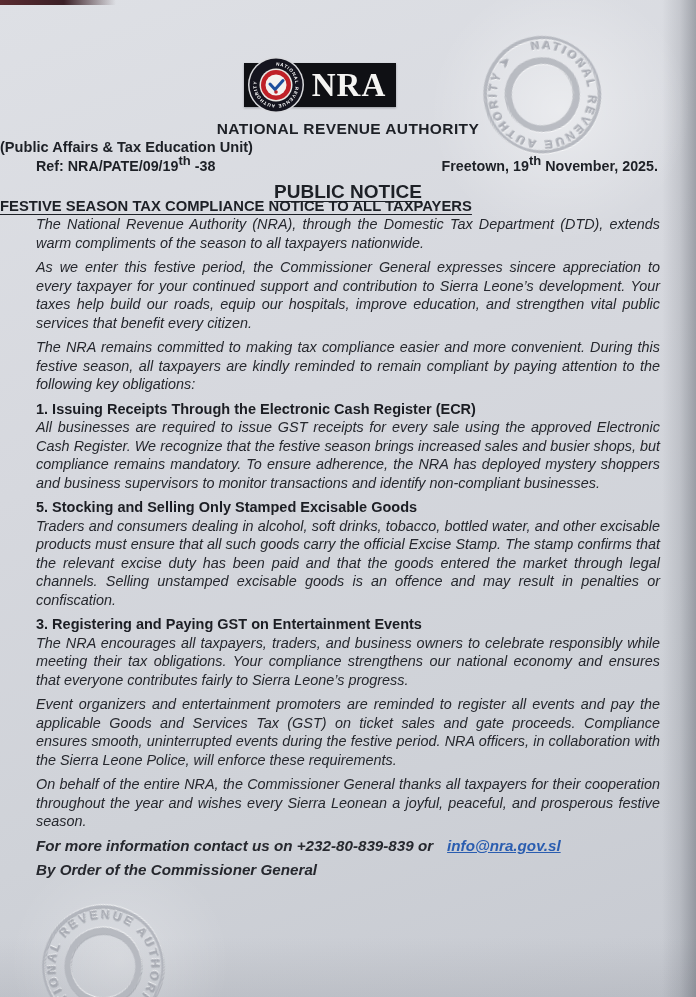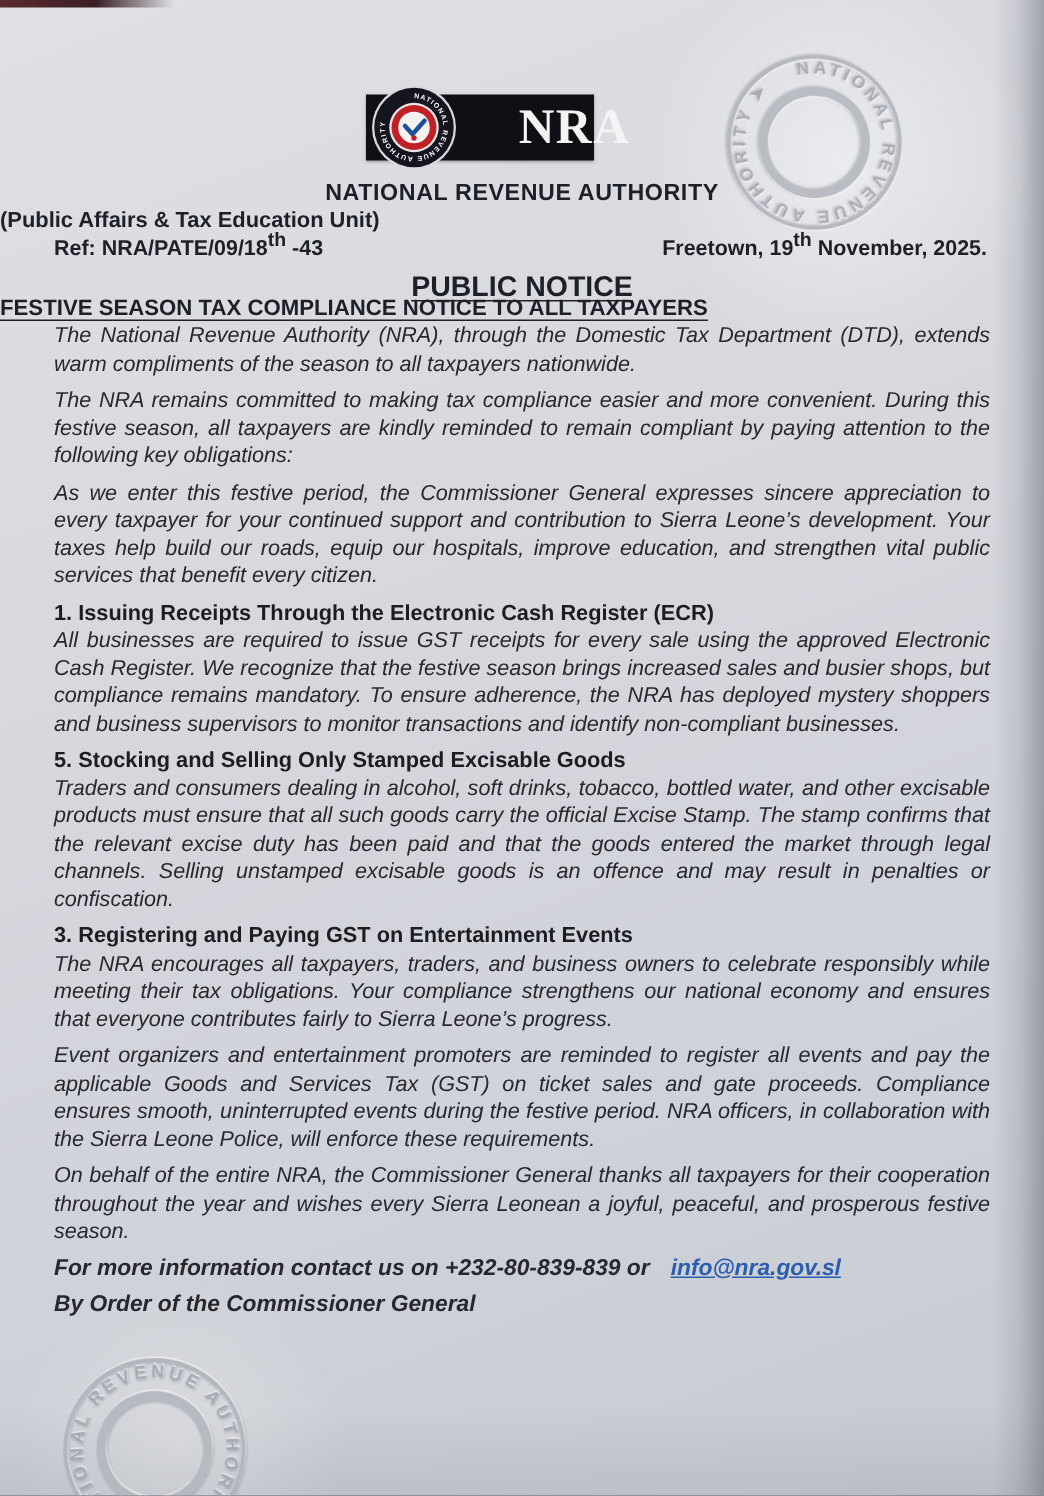--- a/index.html
+++ b/index.html
@@ -14,21 +14,21 @@
       linear-gradient(160deg, #dee0e5 0%, #d6d8de 40%, #cfd2d8 70%, #c7cad1 100%);
   }
   .film-edge{position:absolute;left:0;top:0;width:116px;height:5px;
     background:linear-gradient(to right,#5a2b30,#3b2026 55%,rgba(60,33,38,0));}
   
   .logo{position:absolute;left:244px;top:55px;width:152px;height:60px;}
   .logo-bar{position:absolute;left:0;top:8px;width:152px;height:44px;background:#0f1014;
     box-shadow:0 1px 2px rgba(40,42,48,.35);}
   .nra-text{position:absolute;left:58px;top:8px;width:94px;height:44px;line-height:44px;
     text-align:center;font-family:"Liberation Serif",serif;font-weight:bold;font-size:33px;
-    color:#f4f4f2;letter-spacing:1px;padding-left:34px;}
+    color:#f4f4f2;letter-spacing:1px;}
   .emblem{position:absolute;left:2px;top:0;width:60px;height:60px;}
   .org-name{position:absolute;left:0;width:696px;top:120px;text-align:center;
     font-weight:bold;font-size:15.5px;letter-spacing:.4px;color:#1d2026;}
   .unit-name{position:absolute;left:0;width:696px;top:139px;
     font-weight:bold;font-size:14.6px;color:#1d2026;}
   .ref-row{position:absolute;left:36px;top:158px;width:622px;display:flex;
     justify-content:space-between;font-weight:bold;font-size:14.3px;color:#1d2026;}
   sup{font-size:13px;line-height:0;vertical-align:super;}
   .notice-type{position:absolute;left:0;width:696px;top:181px;text-align:center;
     font-weight:bold;font-size:19px;text-decoration:underline;text-underline-offset:3px;color:#1d2026;}
@@ -83,31 +83,31 @@
       <path d="M24 29 l5 5.5 l8 -9" stroke="#1d4f9c" stroke-width="3" fill="none" stroke-linecap="round"></path>
       <circle cx="30" cy="37" r="1.8" fill="#bf2127"></circle>
     </svg>
     <div class="nra-text">NRA</div>
   </div>
 
   <div class="org-name">NATIONAL REVENUE AUTHORITY</div>
   <div class="unit-name">(Public Affairs &amp; Tax Education Unit)</div>
 
   <div class="ref-row">
-    <div><span>Ref: NRA/PATE/09/18</span><sup>th</sup><span> -43</span></div>
+    <div><span>Ref: NRA/PATE/09/19</span><sup>th</sup><span> -38</span></div>
     <div><span>Freetown, 19</span><sup>th</sup><span> November, 2025.</span></div>
   </div>
 
   <div class="notice-type">PUBLIC NOTICE</div>
   <div class="subject">FESTIVE SEASON TAX COMPLIANCE NOTICE TO ALL TAXPAYERS</div>
 
   <div class="content">
     <p>The National Revenue Authority (NRA), through the Domestic Tax Department (DTD), extends warm compliments of the season to all taxpayers nationwide.</p>
+    <p>As we enter this festive period, the Commissioner General expresses sincere appreciation to every taxpayer for your continued support and contribution to Sierra Leone’s development. Your taxes help build our roads, equip our hospitals, improve education, and strengthen vital public services that benefit every citizen.</p>
     <p>The NRA remains committed to making tax compliance easier and more convenient. During this festive season, all taxpayers are kindly reminded to remain compliant by paying attention to the following key obligations:</p>
-    <p>As we enter this festive period, the Commissioner General expresses sincere appreciation to every taxpayer for your continued support and contribution to Sierra Leone’s development. Your taxes help build our roads, equip our hospitals, improve education, and strengthen vital public services that benefit every citizen.</p>
 
     <h3>1.  Issuing Receipts Through the Electronic Cash Register (ECR)</h3>
     <p>All businesses are required to issue GST receipts for every sale using the approved Electronic Cash Register. We recognize that the festive season brings increased sales and busier shops, but compliance remains mandatory. To ensure adherence, the NRA has deployed mystery shoppers and business supervisors to monitor transactions and identify non-compliant businesses.</p>
 
     <h3>5.  Stocking and Selling Only Stamped Excisable Goods</h3>
     <p>Traders and consumers dealing in alcohol, soft drinks, tobacco, bottled water, and other excisable products must ensure that all such goods carry the official Excise Stamp. The stamp confirms that the relevant excise duty has been paid and that the goods entered the market through legal channels. Selling unstamped excisable goods is an offence and may result in penalties or confiscation.</p>
 
     <h3>3.  Registering and Paying GST on Entertainment Events</h3>
     <p>The NRA encourages all taxpayers, traders, and business owners to celebrate responsibly while meeting their tax obligations. Your compliance strengthens our national economy and ensures that everyone contributes fairly to Sierra Leone’s progress.</p>
 

